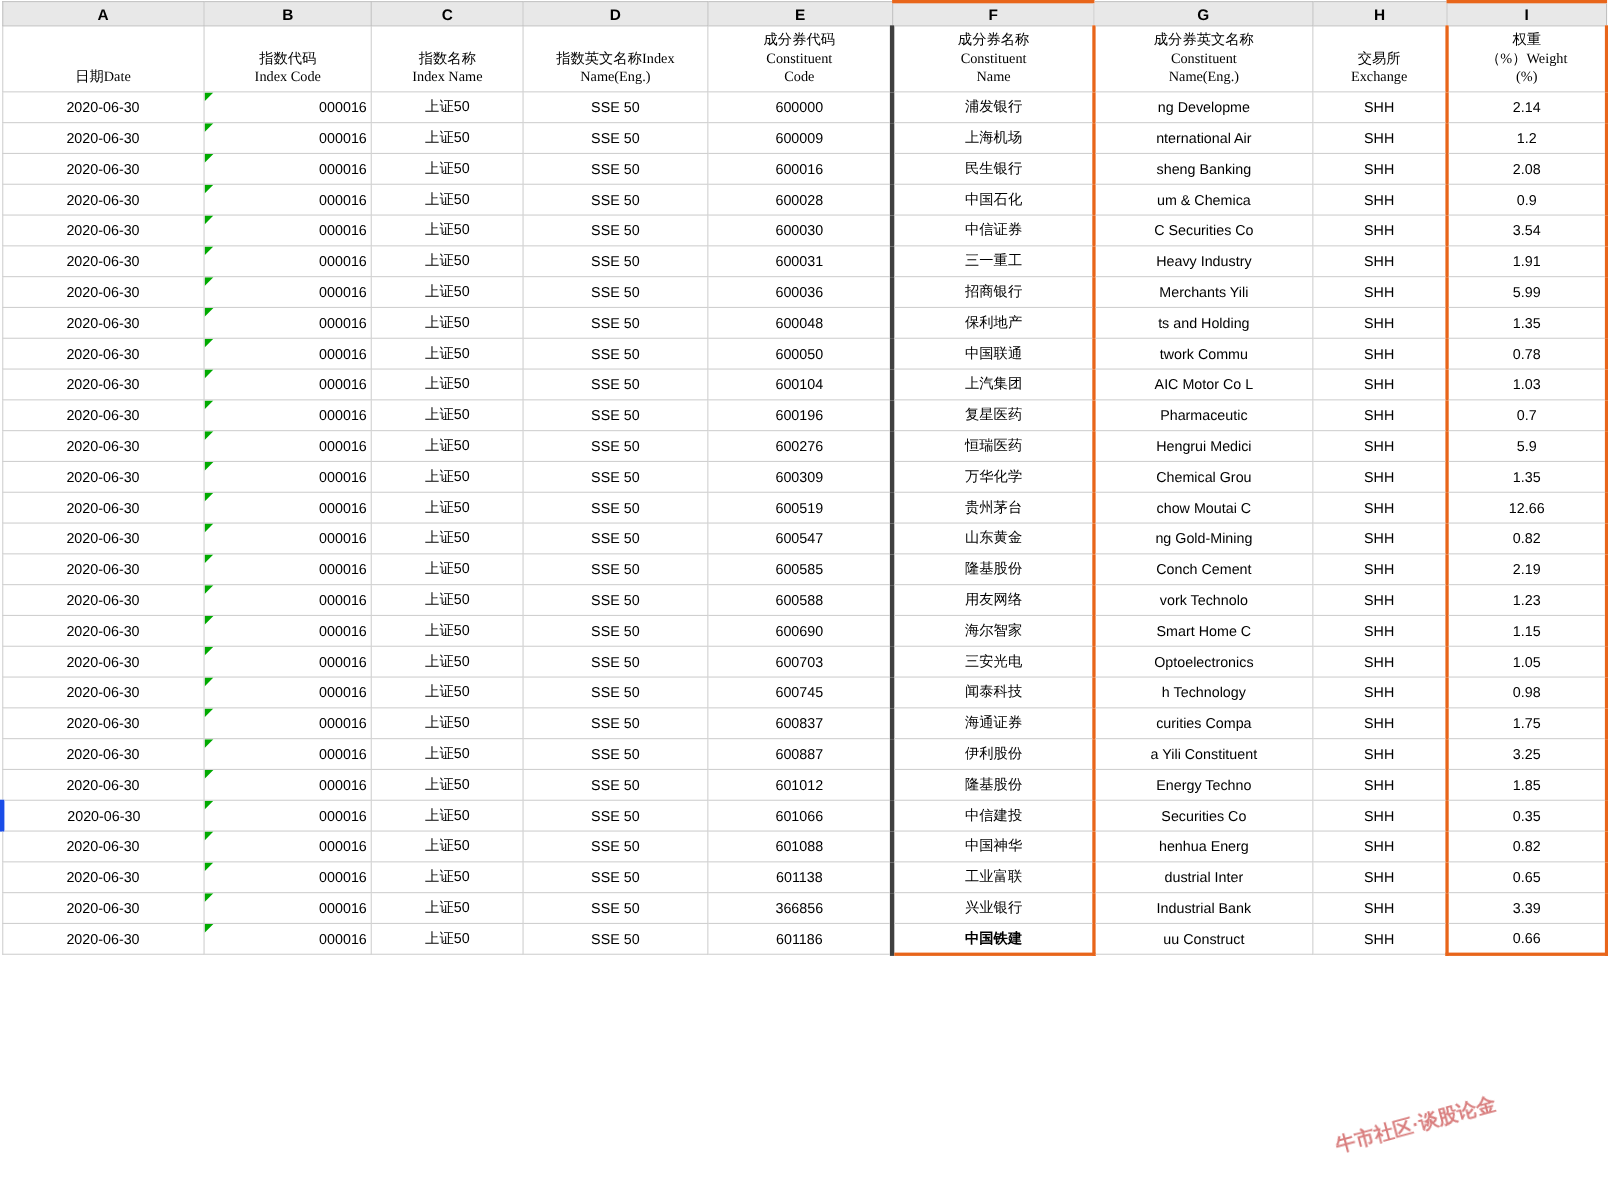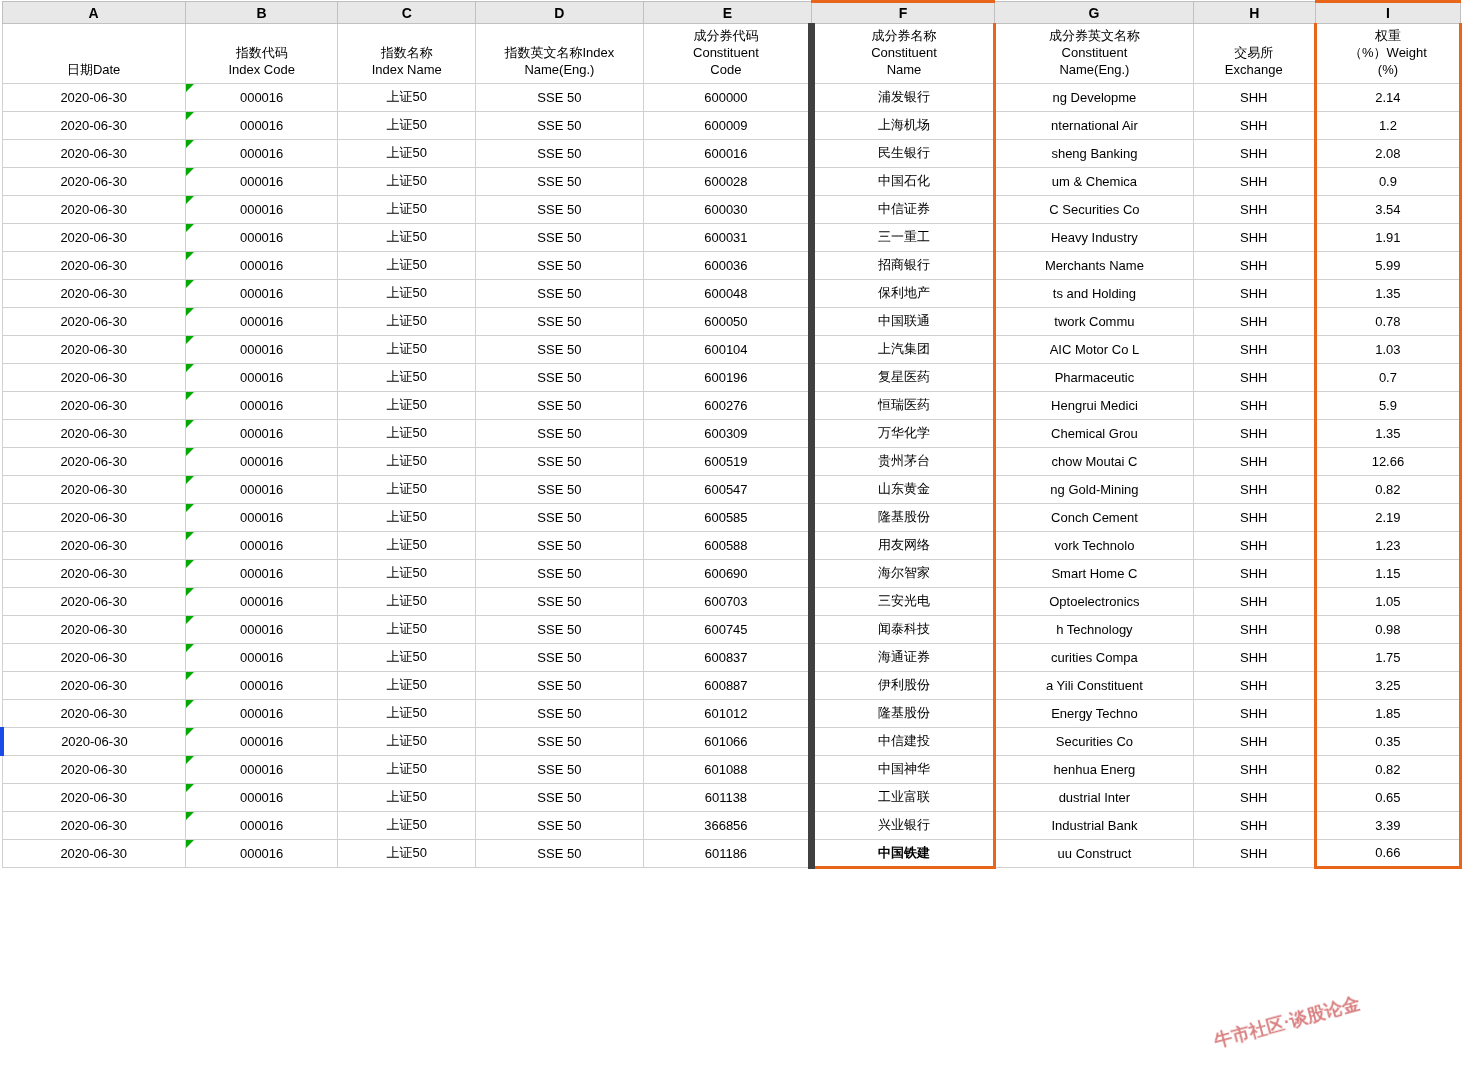--- a/index.html
+++ b/index.html
@@ -37,40 +37,41 @@
     .col-b { width: 100px; }
     .col-c { width: 90px; }
     .col-d { width: 110px; }
     .col-e { width: 110px; }
     .col-f { width: 120px; background-color: #fff; }
     .col-g { width: 130px; }
     .col-h { width: 80px; }
     .col-i { width: 95px; }
 
     td.col-f, th.col-f {
-      border-left: 7px solid #404040;
+      border-left: 4px solid #404040;
       border-right: 3px solid #e8651a;
     }
     td.col-i, th.col-i {
       border-left: 3px solid #e8651a;
       border-right: 3px solid #e8651a;
     }
 
     
     tr:last-child td.col-f {
       border-bottom: 3px solid #e8651a;
       font-weight: bold;
     }
     tr:last-child td.col-i {
       border-bottom: 3px solid #e8651a;
     }
 
     
     .cell-with-triangle {
       position: relative;
+      text-align: right;
     }
     .cell-with-triangle::before {
       content: '';
       position: absolute;
       top: 0;
       left: 0;
       width: 0;
       height: 0;
       border-style: solid;
       border-width: 8px 8px 0 0;
@@ -87,20 +88,21 @@
     }
 
     .data-row td {
       height: 28px;
     }
 
     .header-row th {
       height: auto;
       line-height: 1.3;
       padding: 4px 3px;
+      font-family: Liberation Serif, serif;
     }
 
     
     .watermark {
       position: fixed;
       bottom: 50px;
       right: 100px;
       font-size: 18px;
       color: rgba(180,0,0,0.5);
       font-weight: bold;
@@ -242,21 +244,21 @@
           <td class="col-h">SHH</td>
           <td class="col-i">1.91</td>
         </tr>
         <tr class="data-row">
           <td class="col-a">2020-06-30</td>
           <td class="col-b cell-with-triangle">000016</td>
           <td class="col-c">上证50</td>
           <td class="col-d">SSE 50</td>
           <td class="col-e">600036</td>
           <td class="col-f">招商银行</td>
-          <td class="col-g">Merchants Name</td>
+          <td class="col-g">Merchants Yili</td>
           <td class="col-h">SHH</td>
           <td class="col-i">5.99</td>
         </tr>
         <tr class="data-row">
           <td class="col-a">2020-06-30</td>
           <td class="col-b cell-with-triangle">000016</td>
           <td class="col-c">上证50</td>
           <td class="col-d">SSE 50</td>
           <td class="col-e">600048</td>
           <td class="col-f">保利地产</td>

